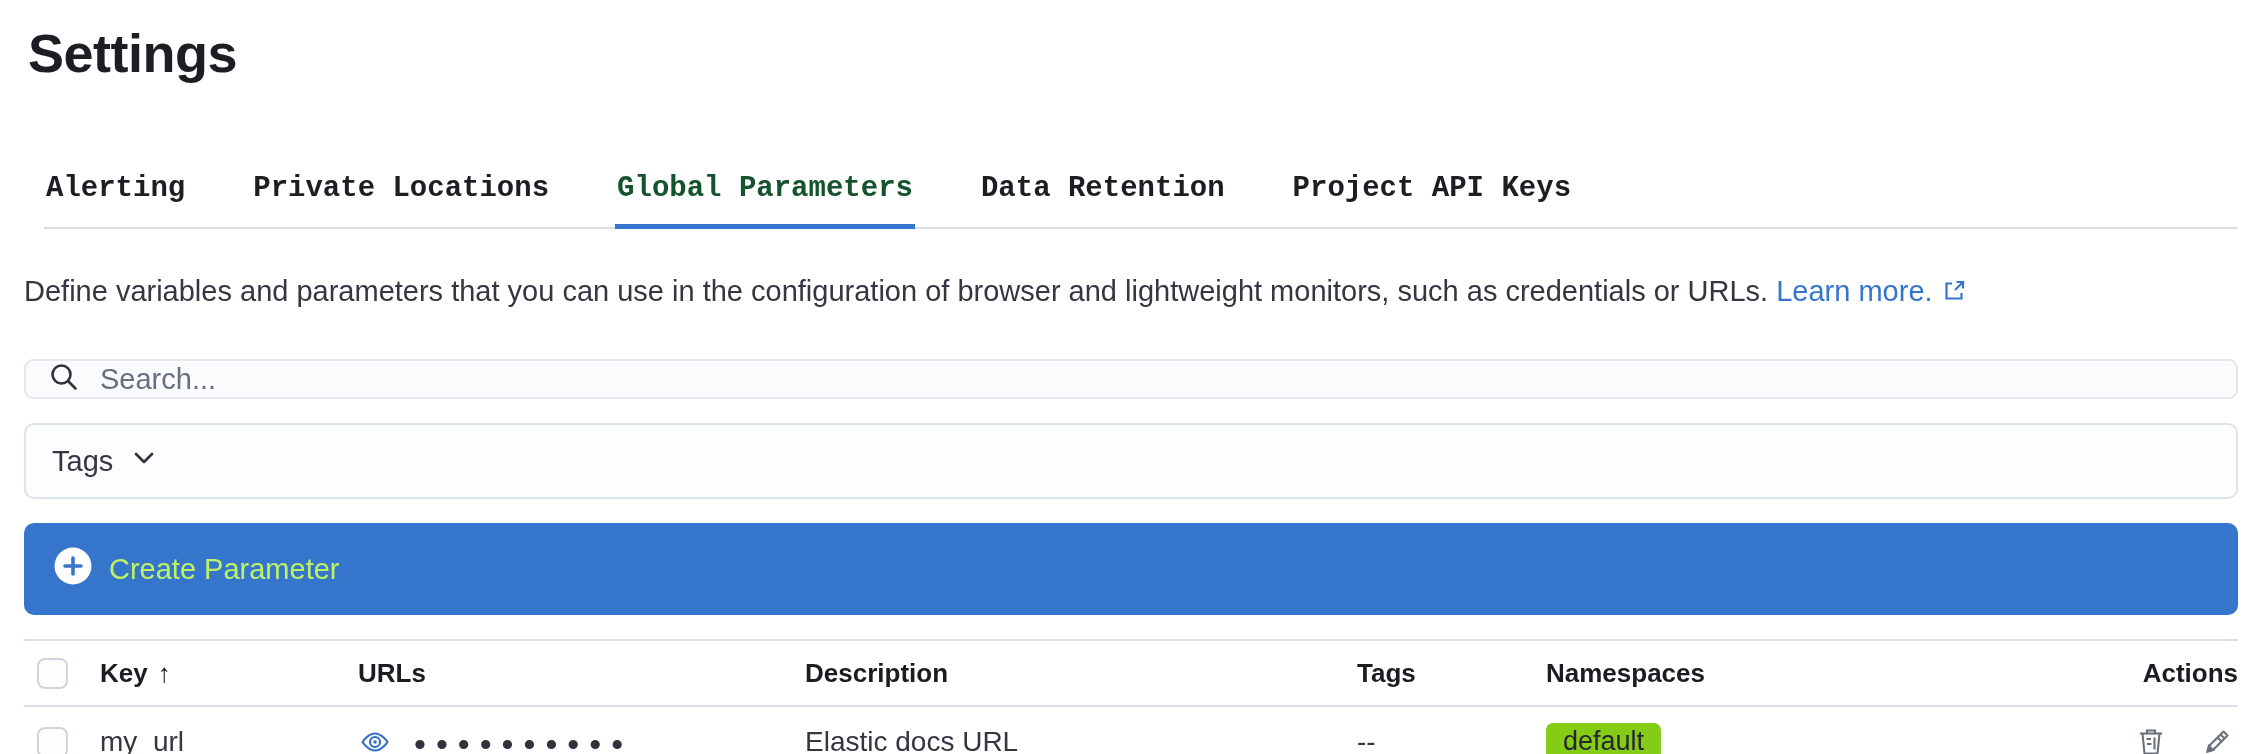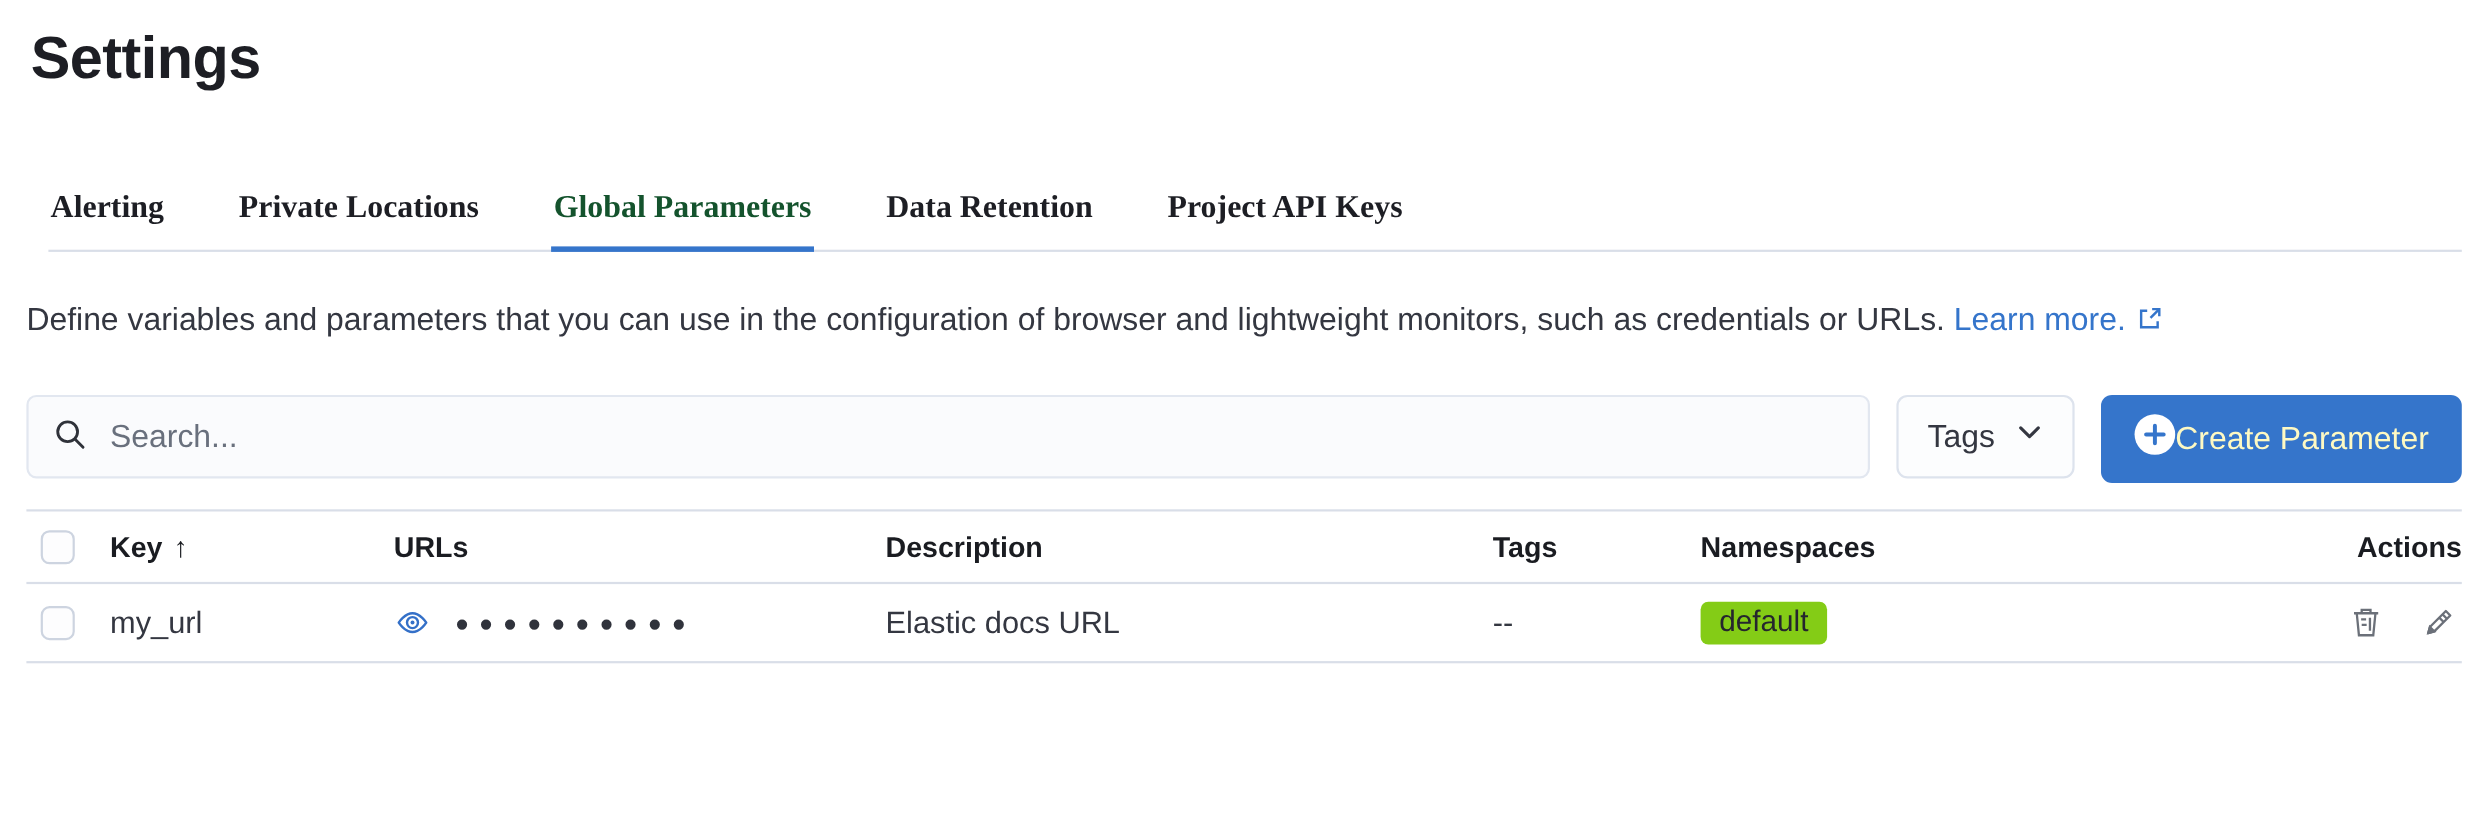--- a/index.html
+++ b/index.html
@@ -5,36 +5,36 @@
   * { box-sizing: border-box; margin: 0; padding: 0; }
   html, body { width: 2262px; height: 754px; background: #ffffff; overflow: hidden; }
   body { font-family: "Liberation Sans", "DejaVu Sans", sans-serif; color: #343741; }
   .page { padding: 22px 24px 0 24px; }
 
   
   .page-title { font-size: 54px; font-weight: 700; color: #1d1e24; margin-left: 4px; letter-spacing: -0.5px; }
 
   
   .tabs { display: flex; gap: 64px; margin-top: 74px; margin-left: 20px; border-bottom: 2px solid #d9dee8; }
-  .tab { position: relative; font-size: 29px; font-weight: 700; color: #1d1e24; padding: 14px 2px 22px 2px; cursor: pointer; background: none; border: none; font-family: Liberation Serif, serif; }
+  .tab { position: relative; font-size: 29px; font-weight: 700; color: #1d1e24; padding: 14px 2px 22px 2px; cursor: pointer; background: none; border: none; font-family: Liberation Mono, monospace; }
   .tab.active { color: #14532d; }
   .tab.active::after { content: ""; position: absolute; left: 0; right: 0; bottom: -2px; height: 5px; background: #3575cb; }
 
   
   .description { margin-top: 40px; font-size: 29px; line-height: 45px; color: #343741; max-width: 2216px; }
   .description a { color: #3575cb; text-decoration: none; }
   .ext-icon { display: inline-block; vertical-align: -3px; margin-left: 8px; }
 
   
-  .toolbar { display: flex; align-items: stretch; gap: 24px; margin-top: 42px; }
+  .toolbar { display: flex; align-items: stretch; gap: 24px; margin-top: 42px; flex-direction: column; }
   .search-box { flex: 1; display: flex; align-items: center; height: 76px; background: #fafbfd; border: 2px solid #e2e7f0; border-radius: 9px; padding: 0 22px; }
   .search-box input { flex: 1; border: none; outline: none; background: transparent; font-size: 29px; font-family: inherit; color: #343741; margin-left: 20px; }
   .search-box input::placeholder { color: #69707d; }
   .tags-btn { display: flex; align-items: center; gap: 18px; height: 76px; padding: 0 26px; background: #fcfdfe; border: 2px solid #dde3ed; border-radius: 10px; font-size: 29px; color: #343741; cursor: pointer; font-family: inherit; }
-  .create-btn { display: flex; align-items: center; height: 80px; padding: 0 30px; background: #3575cb; border: none; border-radius: 10px; font-size: 29px; color: #fef9c3; cursor: pointer; font-family: inherit; }
+  .create-btn { display: flex; align-items: center; gap: 17px; height: 92px; padding: 0 30px; background: #3575cb; border: none; border-radius: 10px; font-size: 29px; color: #bef264; cursor: pointer; font-family: inherit; }
 
   
   .summary { margin-top: 44px; font-size: 24px; color: #343741; }
   .summary b { color: #1d1e24; }
 
   
   .param-table { margin-top: 24px; border-top: 2px solid #d9dee8; }
   .trow { display: grid; grid-template-columns: 76px 258px 447px 552px 189px 1fr 140px; align-items: center; border-bottom: 2px solid #d9dee8; }
   .trow.head { height: 66px; }
   .trow.body-row { height: 72px; }

